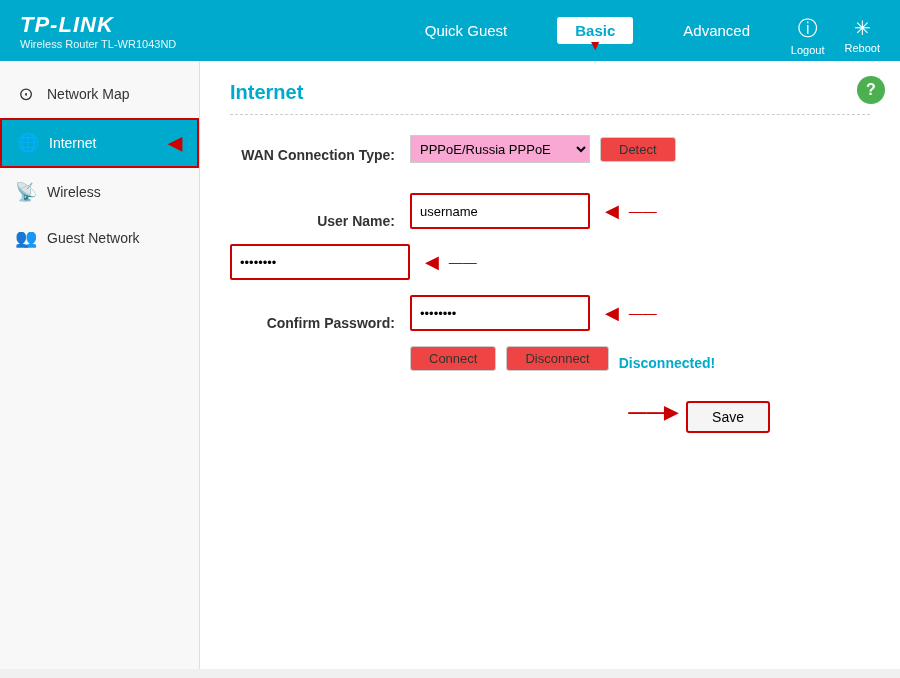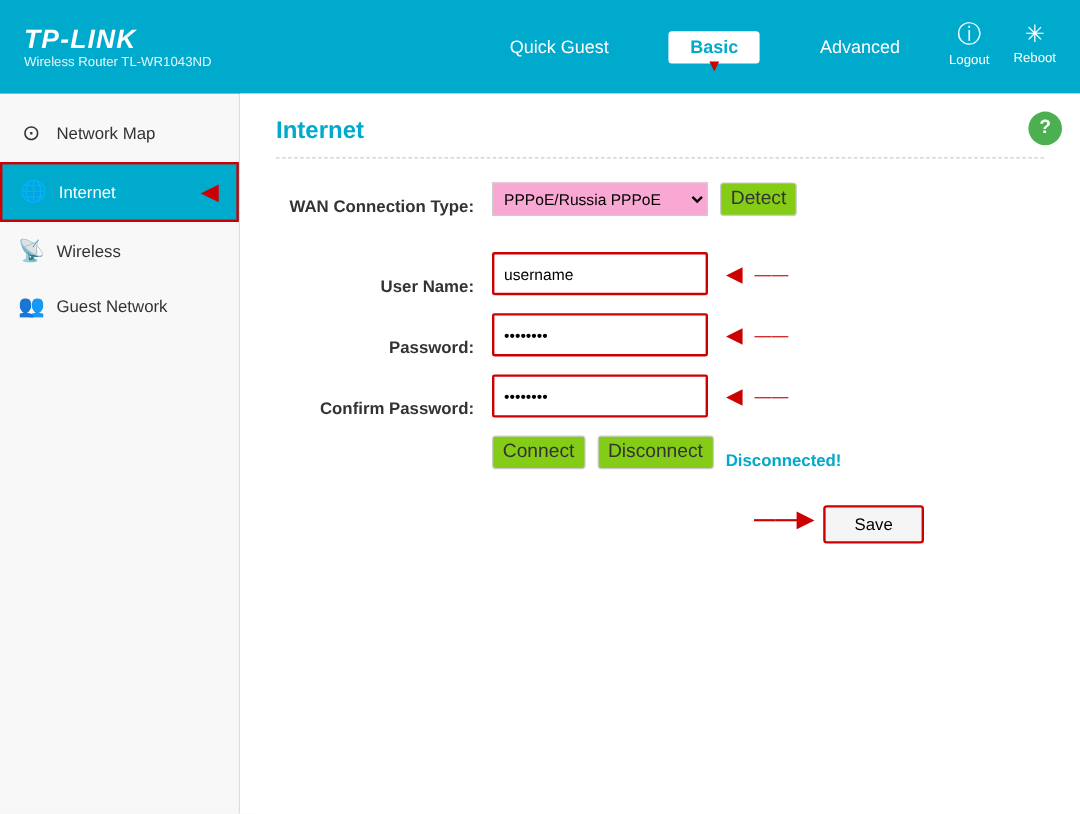--- a/index.html
+++ b/index.html
@@ -1,21 +1,21 @@
 <!DOCTYPE html>
 <html><head>
   <meta charset="utf-8">
   <style>
     * { box-sizing: border-box; margin: 0; padding: 0; }
     body { font-family: Arial, sans-serif; font-size: 14px; background: #f0f0f0; width: 900px; height: 678px; overflow: hidden; }
 
     
     .header {
       background: #00aacc;
-      height: 78px;
+      height: 61px;
       display: flex;
       align-items: center;
       padding: 0 20px;
       position: relative;
     }
     .logo-area {
       display: flex;
       flex-direction: column;
       color: white;
     }
@@ -154,25 +154,25 @@
     .form-select {
       width: 180px;
       height: 28px;
       border: 1px solid #ccc;
       padding: 2px 5px;
       font-size: 13px;
       background: #f9a8d4;
       cursor: pointer;
     }
     .btn {
-      padding: 4px 8px;
-      font-size: 16px;
+      padding: 4px 18px;
+      font-size: 13px;
       cursor: pointer;
       border: 1px solid #ccc;
-      background: #84cc16;
+      background: #ef4444;
       border-radius: 3px;
       color: #333;
     }
 
     .status-disconnected {
       color: #00aacc;
       font-weight: bold;
       font-size: 14px;
     }
 
@@ -303,21 +303,20 @@
     <div class="form-row">
       <div class="form-label">User Name:</div>
       <div class="form-control" style="position:relative;">
         <input type="text" class="form-input red-border" value="username" style="">
         <span style="color:#cc0000; font-size:18px; margin-left:5px;">◀</span>
         <span style="color:#cc0000; font-size:14px;">——</span>
       </div>
     </div>
 
     <div class="form-row">
-      <div class="form-label">Password:</div>
       <div class="form-control">
         <input type="password" class="form-input red-border" value="password" style="">
         <span style="color:#cc0000; font-size:18px; margin-left:5px;">◀</span>
         <span style="color:#cc0000; font-size:14px;">——</span>
       </div>
     </div>
 
     <div class="form-row">
       <div class="form-label">Confirm Password:</div>
       <div class="form-control">

